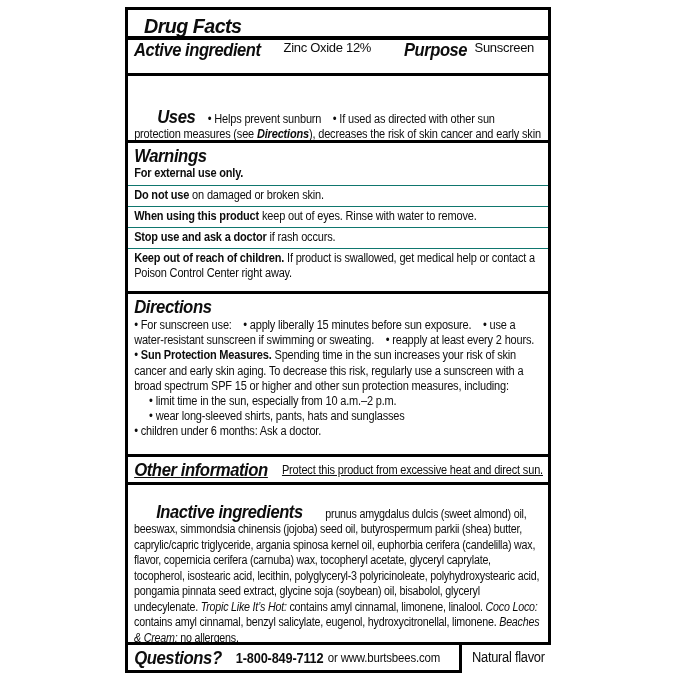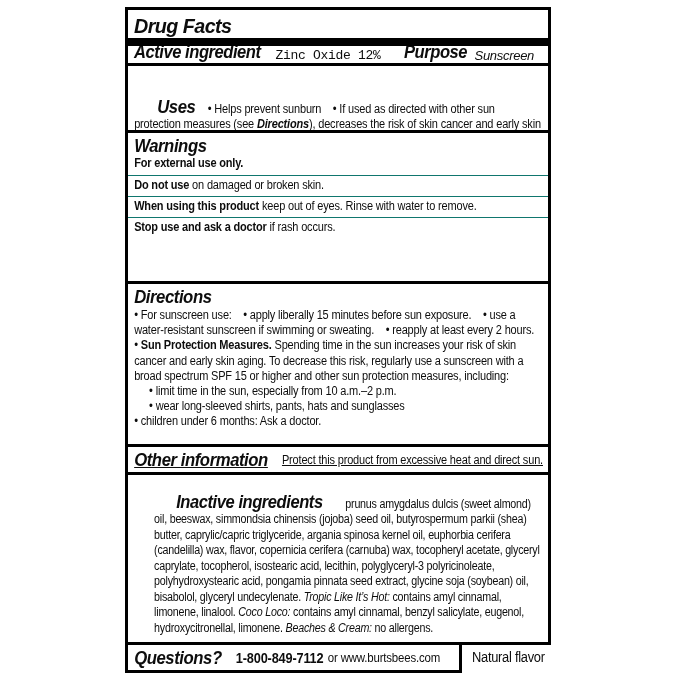--- a/index.html
+++ b/index.html
@@ -7,40 +7,40 @@
   .canvas {
     position:relative; width:679px; height:679px; background:#fff;
     font-family:"Liberation Sans","DejaVu Sans",sans-serif; color:#0d0d0d;
     overflow:hidden;
   }
   .label-box {
     position:absolute; left:125px; top:7px; width:426px; height:638px;
     border:3px solid #000; background:#fff; overflow:hidden;
   }
   
-  .hdr { height:36px; border-bottom:8px solid #000000; padding:4px 6px 0 6px; overflow:hidden; }
+  .hdr { height:30px; border-bottom:4px solid #000000; padding:4px 6px 0 16px; overflow:hidden; }
   .title {
     display:inline-block; font-size:21px; font-weight:bold; font-style:italic;
     letter-spacing:-0.6px; transform:scaleX(0.94); transform-origin:0 0; white-space:nowrap;
   }
   
-  .active-row { height:20px; border-bottom:3px solid #000; display:flex; align-items:flex-end; padding:0 6px; overflow:hidden; }
+  .active-row { height:36px; border-bottom:3px solid #000; display:flex; align-items:flex-start; padding:0 6px; overflow:hidden; }
   .sec-hd { font-size:18px; font-weight:bold; font-style:italic; letter-spacing:-0.5px; white-space:nowrap;
             display:inline-block; transform:scaleX(0.92); transform-origin:0 50%; }
   .active-row .val { font-size:13px; letter-spacing:-0.3px; white-space:nowrap; }
-  .ai-val { margin-left:4px;font-family:Liberation Mono, monospace; }
+  .ai-val { margin-left:12px; }
   .purpose-hd { margin-left:auto; }
-  .purpose-val { margin-right:8px; margin-left:2px;font-style:italic; }
+  .purpose-val { margin-right:8px; margin-left:2px; }
   
   .sec { border-bottom:3px solid #000; overflow:hidden; }
   .sec-uses { height:67px; padding-top:18px; }
   .sec-warnings { height:151px; padding-top:2px; }
   .sec-directions { height:163px; padding-top:2px; }
   .sec-other { height:28px;text-decoration:underline; }
-  .sec-inactive { height:189px; border-bottom:none; padding-top:3px;padding-left:20px; }
+  .sec-inactive { height:189px; border-bottom:none; padding-top:3px; }
   .condense { transform:scaleX(0.88); transform-origin:0 0; width:113.64%; }
   .condense2 { transform:scaleX(0.87); transform-origin:0 0; width:114.95%; }
   .para { font-size:12.5px; line-height:15.2px; letter-spacing:-0.2px; padding:0 7px; white-space:pre-wrap; }
   .inline-hd { font-size:19px; font-weight:bold; font-style:italic; letter-spacing:-0.5px; }
   .gap-md { margin-right:14px; }
   .gap-lg { margin-right:26px; }
   .s-r { font-style:normal; font-weight:normal; }
   .s-b { font-weight:bold; }
   .s-i { font-style:italic; }
   .s-bi { font-weight:bold; font-style:italic; }
@@ -100,20 +100,23 @@
       </div>
       <div class="w-row">
         <div class="para condense"><span class="s-b">Do not use</span><span class="s-r"> on damaged or broken skin.</span></div>
       </div>
       <div class="w-row">
         <div class="para condense"><span class="s-b">When using this product</span><span class="s-r"> keep out of eyes. Rinse with water to remove.</span></div>
       </div>
       <div class="w-row">
         <div class="para condense"><span class="s-b">Stop use and ask a doctor</span><span class="s-r"> if rash occurs.</span></div>
       </div>
+      <div class="w-row">
+        <div class="para condense"><span class="s-b">Keep out of reach of children.</span><span class="s-r"> If product is swallowed, get medical help or contact a Poison Control Center right away.</span></div>
+      </div>
     </div>
 
     <div class="sec sec-directions">
       <span class="inline-hd d-title condense">Directions</span>
       <div class="d-item">
         <div class="para condense"><span class="s-r">• For sunscreen use:    • apply liberally 15 minutes before sun exposure.    • use a water-resistant sunscreen if swimming or sweating.    • reapply at least every 2 hours.</span></div>
       </div>
       <div class="d-item">
         <div class="para condense"><span class="s-r">• </span><span class="s-b">Sun Protection Measures.</span><span class="s-r"> Spending time in the sun increases your risk of skin cancer and early skin aging. To decrease this risk, regularly use a sunscreen with a broad spectrum SPF 15 or higher and other sun protection measures, including:</span></div>
       </div>

